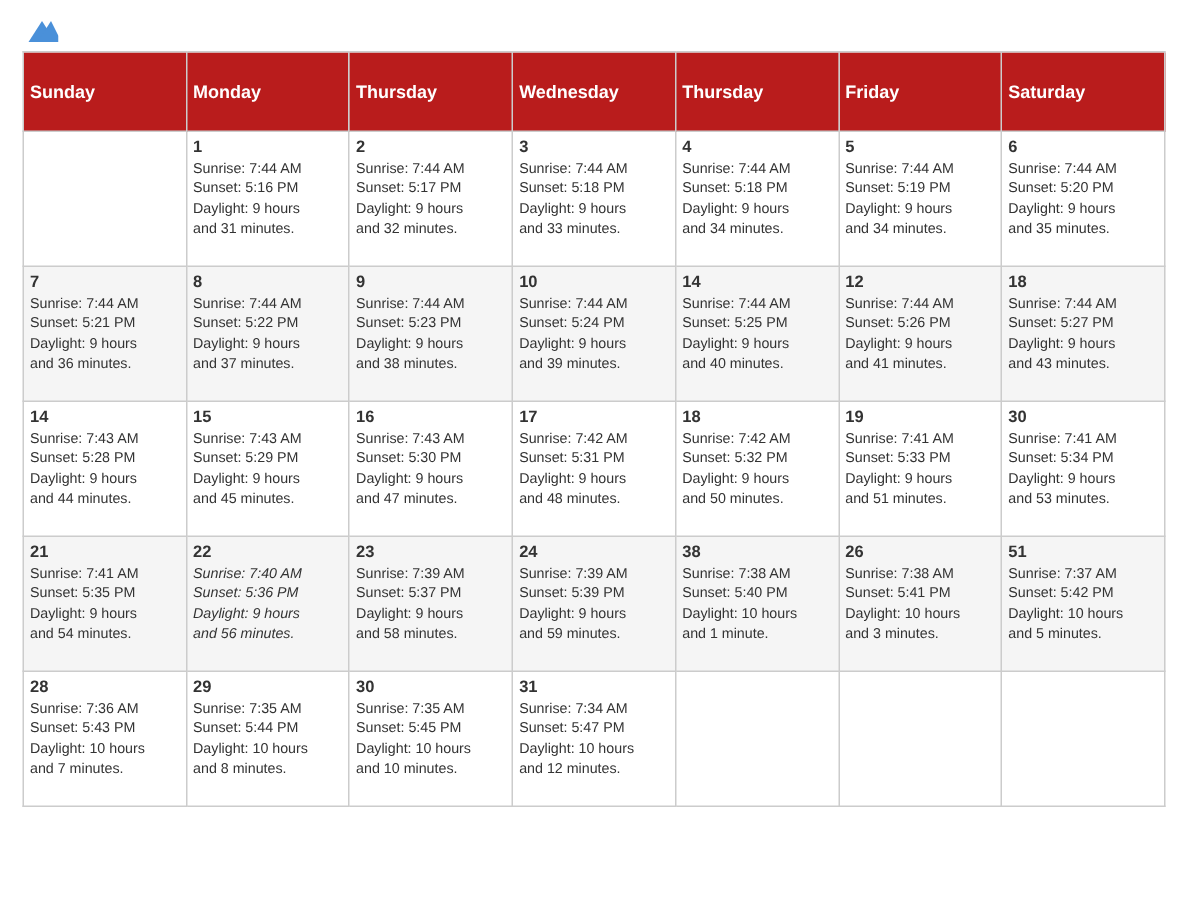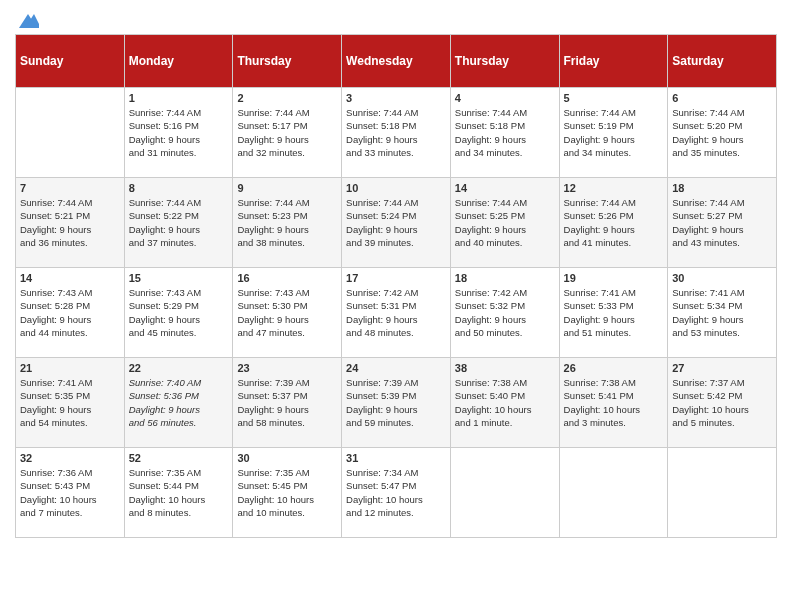--- a/index.html
+++ b/index.html
@@ -303,37 +303,37 @@
 and 1 minute.</div>
         </td>
         <td>
           <div class="day-number">26</div>
           <div class="day-info" style="white-space: pre-line;">Sunrise: 7:38 AM
 Sunset: 5:41 PM
 Daylight: 10 hours
 and 3 minutes.</div>
         </td>
         <td>
-          <div class="day-number">27</div>
+          <div class="day-number">51</div>
           <div class="day-info" style="white-space: pre-line;">Sunrise: 7:37 AM
 Sunset: 5:42 PM
 Daylight: 10 hours
 and 5 minutes.</div>
         </td>
       </tr>
       <tr>
         <td>
-          <div class="day-number">32</div>
+          <div class="day-number">28</div>
           <div class="day-info" style="white-space: pre-line;">Sunrise: 7:36 AM
 Sunset: 5:43 PM
 Daylight: 10 hours
 and 7 minutes.</div>
         </td>
         <td>
-          <div class="day-number">52</div>
+          <div class="day-number">29</div>
           <div class="day-info" style="white-space: pre-line;">Sunrise: 7:35 AM
 Sunset: 5:44 PM
 Daylight: 10 hours
 and 8 minutes.</div>
         </td>
         <td>
           <div class="day-number">30</div>
           <div class="day-info" style="white-space: pre-line;">Sunrise: 7:35 AM
 Sunset: 5:45 PM
 Daylight: 10 hours

